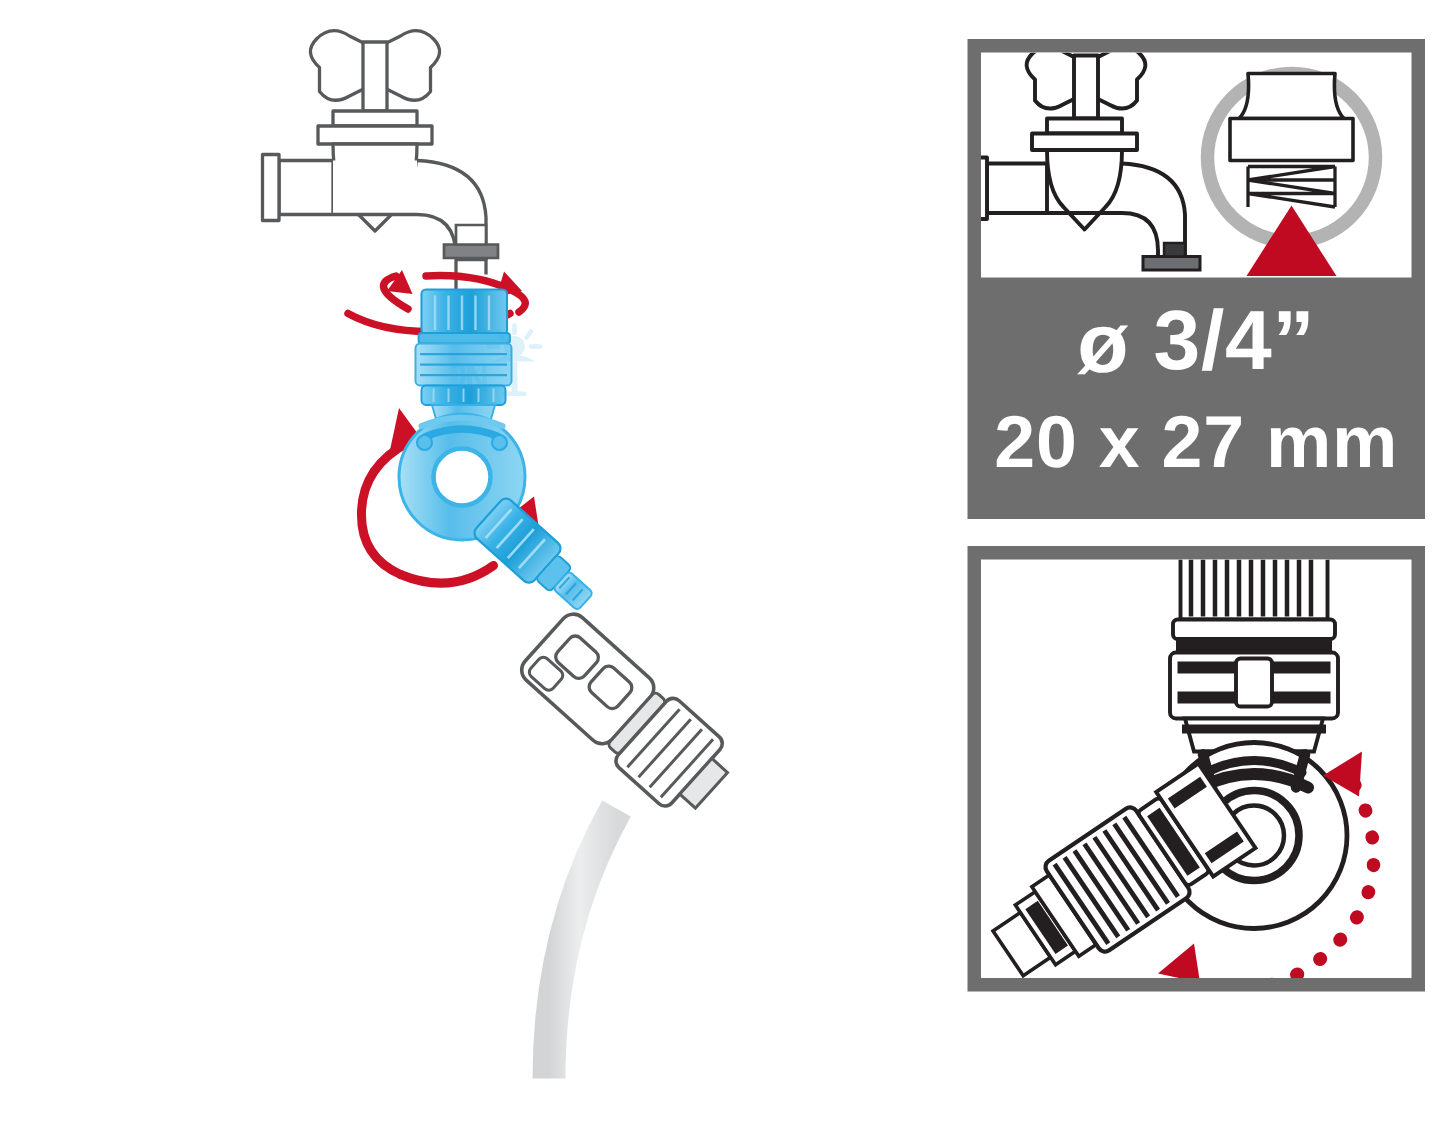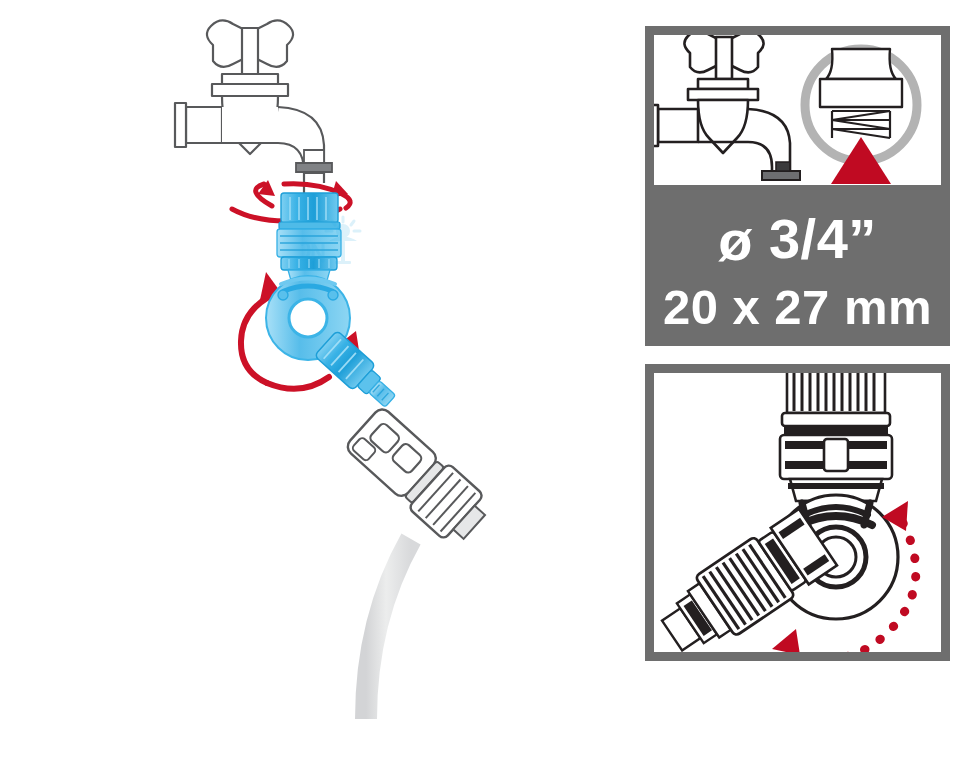--- a/index.html
+++ b/index.html
@@ -63,21 +63,20 @@
     background: #ffffff;
     overflow: hidden;
   }
 
   #spec-text {
     position: relative;
     height: 152px;
     text-align: center;
     color: #ffffff;
     overflow: hidden;
-    margin-top: 12px;
   }
 
   .spec-line {
     color: #ffffff;
     font-weight: bold;
     letter-spacing: 0.5px;
     white-space: nowrap;
     line-height: 1;
   }
 

